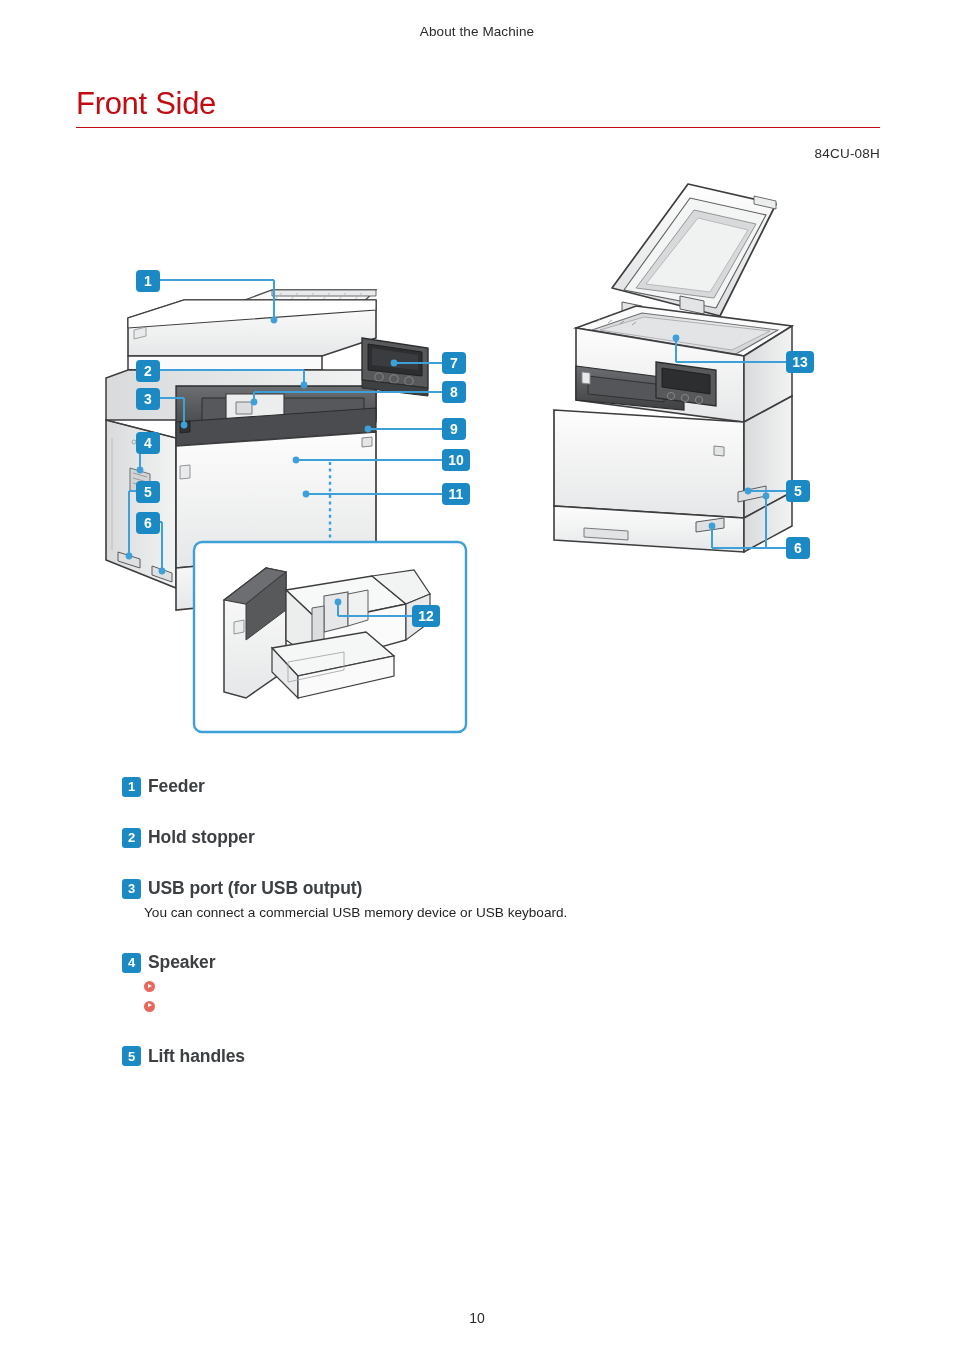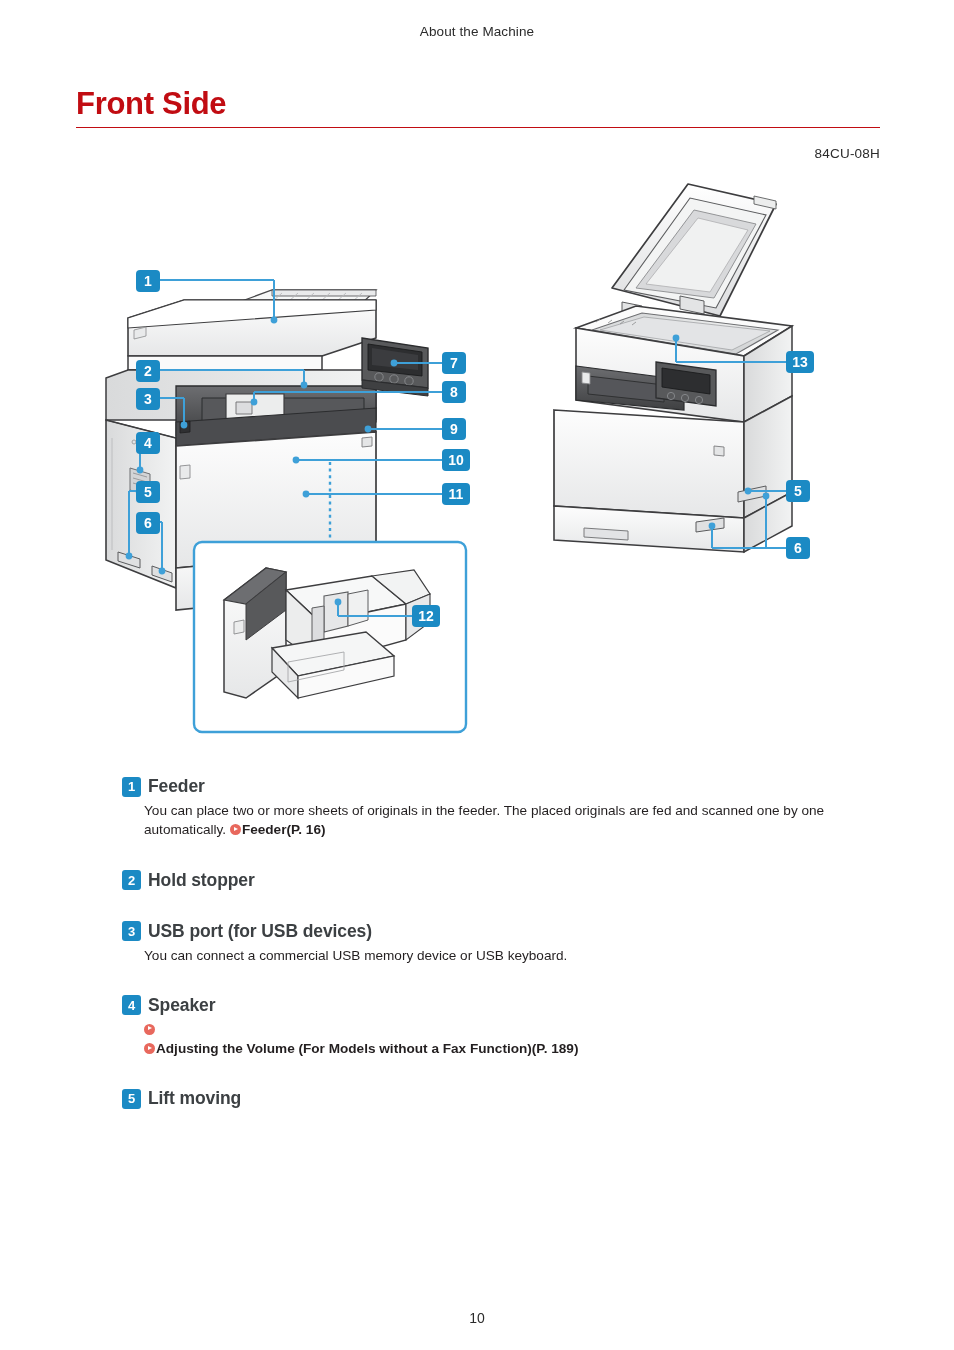--- a/index.html
+++ b/index.html
@@ -30,21 +30,21 @@
 
   
   .title-block {
     position: absolute;
     top: 88px;
     left: 76px;
     width: 804px;
   }
   .page-title {
     font-size: 31px;
-    font-weight: bold;
+    font-weight: normal;
     color: #c10c12;
     letter-spacing: -.3px;
     line-height: 1.05;
     margin: 0;
   }
   .title-rule {
     margin-top: 6px;
     border-bottom: 1.6px solid #c10c12;
     width: 100%;
   }
@@ -470,57 +470,52 @@
 </svg>
 </div>
 
 <div class="desc-list">
 
   <div class="desc-item">
     <div class="desc-head">
       <span class="num-badge">1</span>
       <span class="desc-title">Feeder</span>
     </div>
-    <div class="desc-body">
-      <p><span>You can place two or more sheets of originals in the feeder. The placed originals are fed and scanned one by one automatically.</span>
-        <span class="xref"><span class="xref-arrow"></span><span>Feeder(P. 16)</span></span>
-      </p>
-    </div>
   </div>
 
   <div class="desc-item">
     <div class="desc-head">
       <span class="num-badge">2</span>
       <span class="desc-title">Hold stopper</span>
     </div>
   </div>
 
   <div class="desc-item">
     <div class="desc-head">
       <span class="num-badge">3</span>
-      <span class="desc-title">USB port (for USB devices)</span>
+      <span class="desc-title">USB port (for USB output)</span>
     </div>
     <div class="desc-body">
       <p>You can connect a commercial USB memory device or USB keyboard.</p>
     </div>
   </div>
 
   <div class="desc-item">
     <div class="desc-head">
       <span class="num-badge">4</span>
       <span class="desc-title">Speaker</span>
     </div>
     <div class="desc-body">
       <span class="xref xref-line"><span class="xref-arrow"></span></span>
-      <span class="xref xref-line"><span class="xref-arrow"></span><span>Adjusting the Volume (For Models without a Fax Function)(P. 189)</span></span>
+      <span class="xref xref-line"><span class="xref-arrow"></span></span>
     </div>
   </div>
 
   <div class="desc-item">
     <div class="desc-head">
       <span class="num-badge">5</span>
-      <span class="desc-title">Lift moving</span>
+      <span class="desc-title">Lift handles</span>
     </div>
   </div>
 
 </div>
 
 <div class="page-number">10</div>
 
 </body></html>

